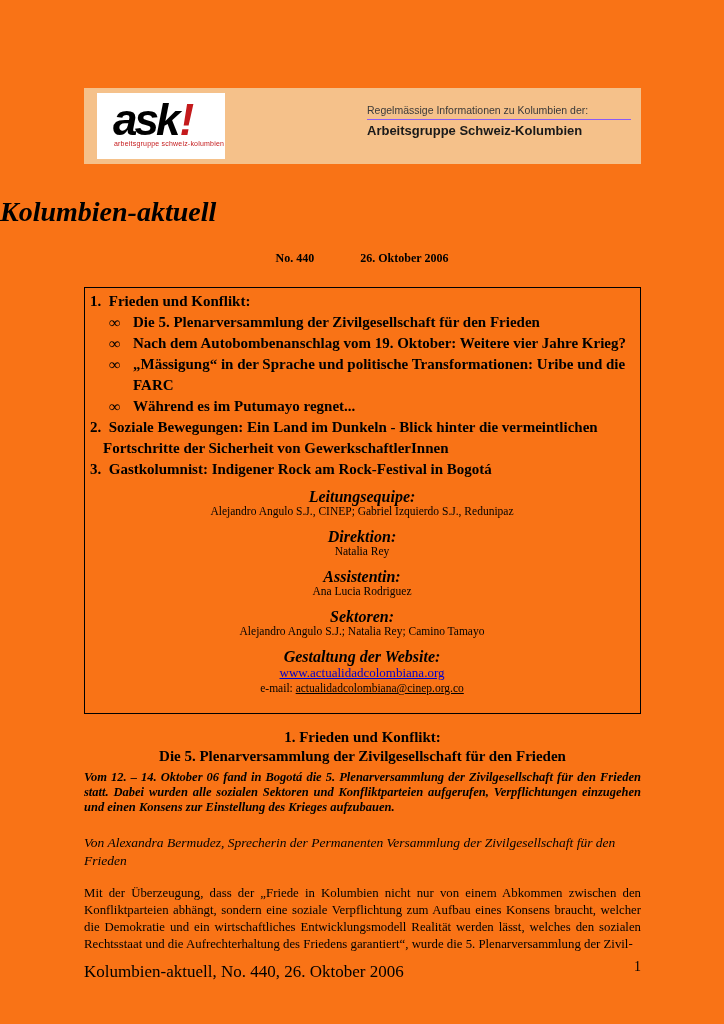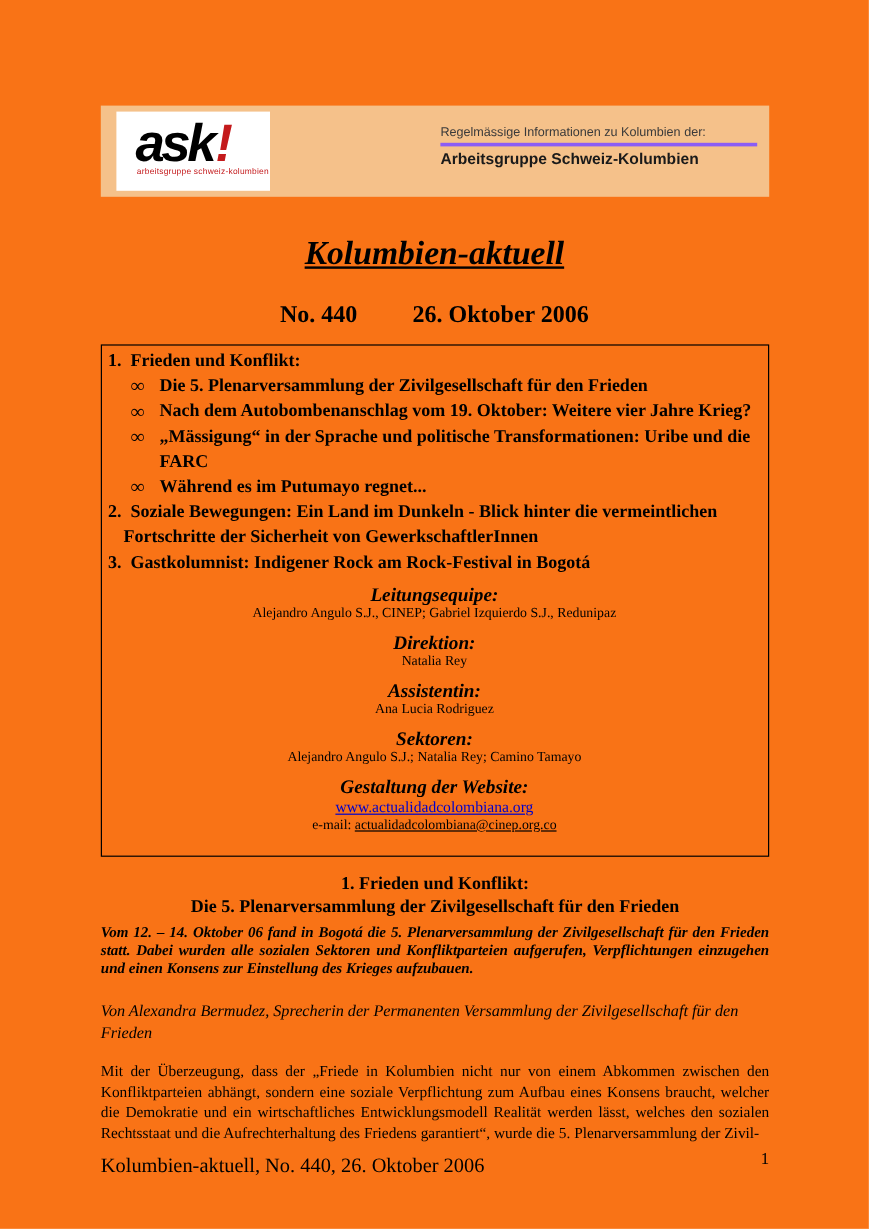--- a/index.html
+++ b/index.html
@@ -44,36 +44,36 @@
     letter-spacing: 0.2px;
     white-space: nowrap;
   }
   .banner-text {
     position: absolute; left: 283px; top: 16px; width: 264px;
     font-family: "Liberation Sans", sans-serif;
   }
   .banner-info {
     font-size: 10.5px; color: #3a3a3a;
     padding-bottom: 3px;
-    border-bottom: 3px solid #8b5cf6;
+    border-bottom: 1px solid #8b5cf6;
   }
   .banner-org {
     font-size: 13px; font-weight: 700; color: #1a1a1a;
     padding-top: 3px;
   }
 
   
   .title {
     position: absolute; left: 0; top: 196px; width: 724px;
-    margin: 0; text-align: center;
-    font-size: 28px; font-weight: 700; font-style: italic; text-decoration: underline;
+    margin: 0; text-align: left;
+    font-size: 28px; font-weight: 700; font-style: italic;
   }
   .issue-line {
     position: absolute; left: 0; top: 251px; width: 724px;
-    text-align: center; font-size: 20px; font-weight: 700;
+    text-align: center; font-size: 12px; font-weight: 700;
   }
   .issue-no { margin-right: 46px; }
 
   
   .toc-box {
     position: absolute; left: 84px; top: 287px;
     width: 557px; height: 427px;
     border: 1px solid #000;
     padding: 3px 6px 0 5px;
     overflow: hidden;

